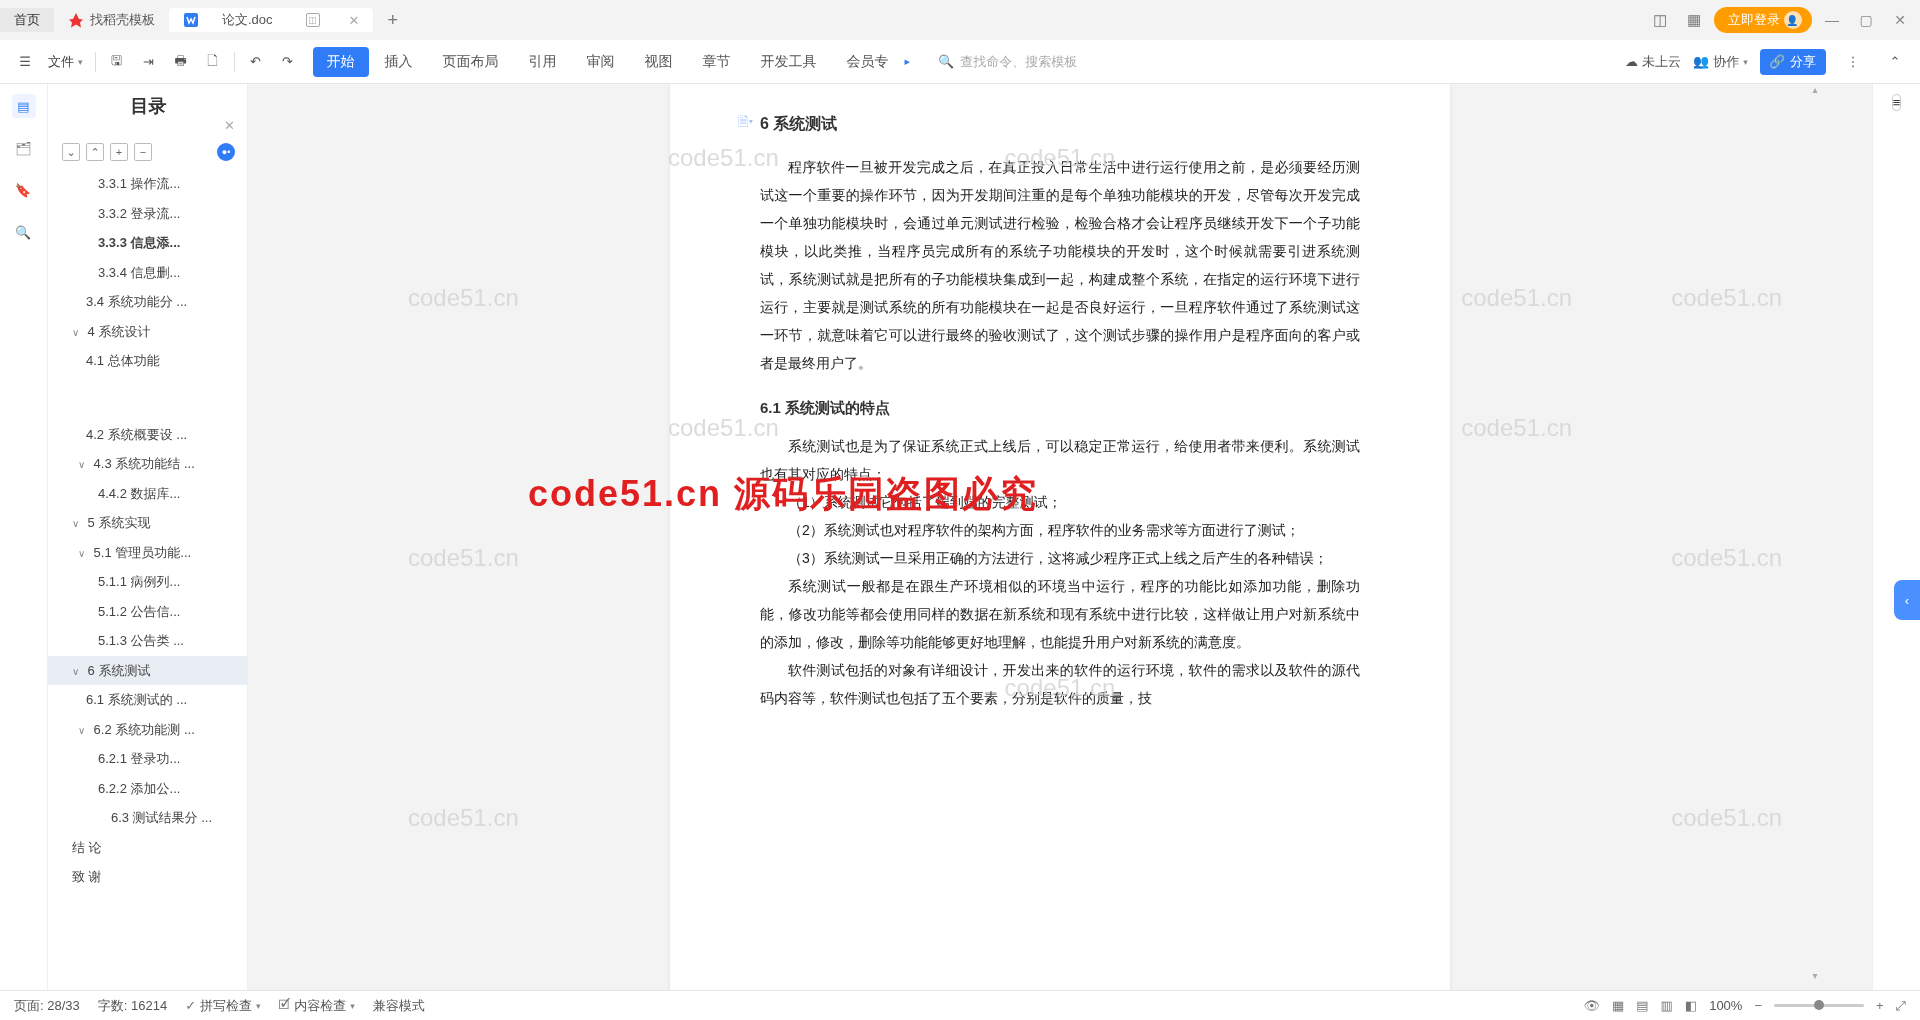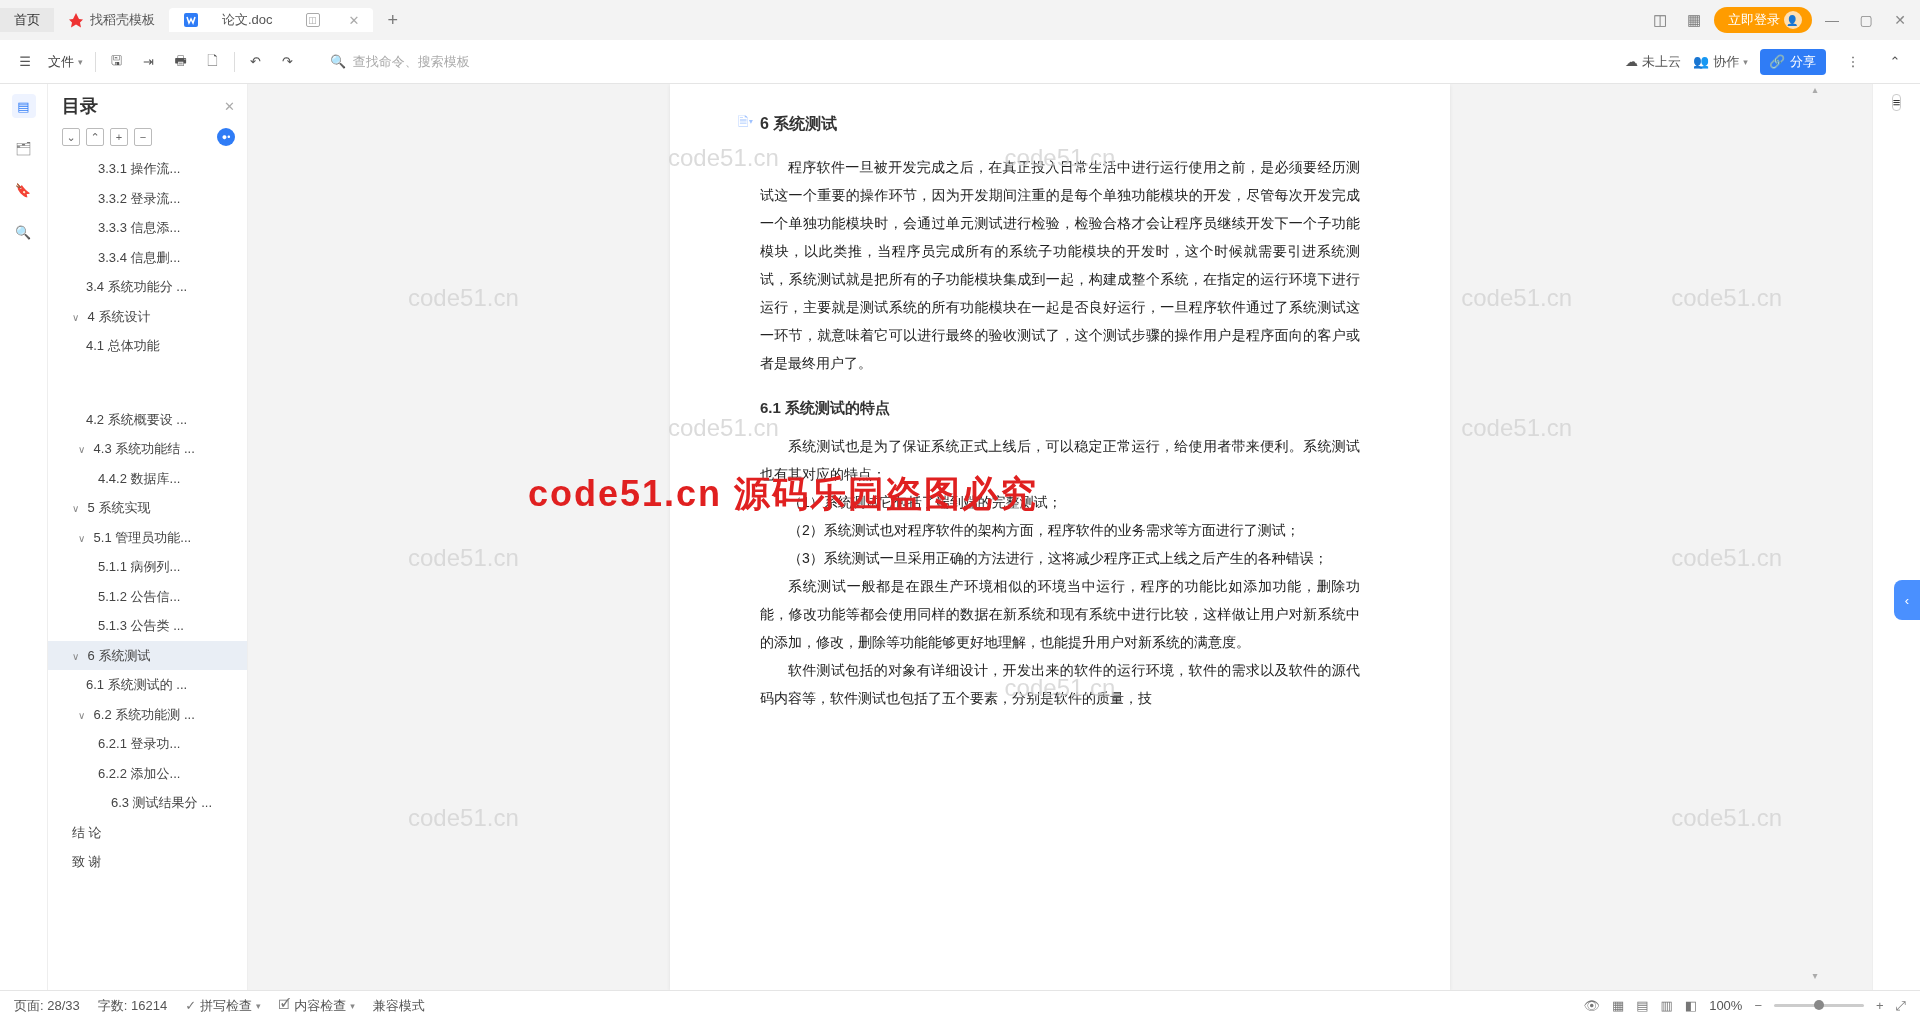--- a/index.html
+++ b/index.html
@@ -26,21 +26,21 @@
 .ribbon .menu-tab.active { background:#2f7cf6; color:#fff; }
 .ribbon .search-box { margin-left:16px; display:flex; align-items:center; color:#aaa; gap:6px; padding:3px 10px; border-radius:4px; }
 .ribbon .right-actions { margin-left:auto; display:flex; align-items:center; gap:12px; }
 .ribbon .ra { display:flex; align-items:center; gap:4px; color:#555; cursor:pointer; font-size:13px; }
 .ribbon .share-btn { background:#2f7cf6; color:#fff; padding:4px 10px; border-radius:4px; display:flex; align-items:center; gap:4px; }
 .main { display:flex; height:calc(100% - 40px - 44px - 30px); }
 .left-rail { width:48px; border-right:1px solid #eee; display:flex; flex-direction:column; align-items:center; padding-top:10px; gap:18px; }
 .left-rail .ri { width:24px; height:24px; display:flex; align-items:center; justify-content:center; color:#777; cursor:pointer; }
 .left-rail .ri.active { background:#eef3ff; color:#2f7cf6; border-radius:4px; }
 .outline-panel { width:200px; border-right:1px solid #eee; display:flex; flex-direction:column; }
-.outline-header { padding:10px 12px 6px 14px; display:flex; align-items:center; }
+.outline-header { padding:10px 12px 6px 14px; display:flex; align-items:center;flex-direction:column; }
 .outline-header h3 { font-size:18px; font-weight:600; color:#333; }
 .outline-header .pclose { margin-left:auto; color:#aaa; cursor:pointer; }
 .outline-tools { padding:4px 12px 8px 14px; display:flex; align-items:center; gap:6px; }
 .ot { width:18px; height:18px; border:1px solid #bbb; border-radius:2px; display:flex; align-items:center; justify-content:center; font-size:11px; color:#666; cursor:pointer; }
 .ot.help { margin-left:auto; border:none; background:#2f7cf6; color:#fff; border-radius:50%; font-size:9px; }
 .outline-list { flex:1; overflow:auto; font-size:13px; color:#444; }
 .oi { padding:5px 10px 5px 14px; white-space:nowrap; overflow:hidden; text-overflow:ellipsis; cursor:pointer; line-height:1.5; }
 .oi.selected { background:#e9eef5; }
 .oi .chev { display:inline-block; width:12px; color:#888; font-size:10px; }
 .doc-area { flex:1; background:#f3f3f3; display:flex; justify-content:center; overflow:auto; position:relative; }
@@ -110,20 +110,32 @@
       <span style="font-size:9px;color:#888">▾</span>
     </div>
   <div class="sep"></div>
   <div class="rb">🖫</div>
   <div class="rb">⇥</div>
   <div class="rb">🖶</div>
   <div class="rb">🗋</div>
   <div class="sep"></div>
   <div class="rb">↶</div>
   <div class="rb">↷</div>
+  <div class="menu-tabs">
+    <div class="menu-tab active">开始</div>
+    <div class="menu-tab">插入</div>
+    <div class="menu-tab">页面布局</div>
+    <div class="menu-tab">引用</div>
+    <div class="menu-tab">审阅</div>
+    <div class="menu-tab">视图</div>
+    <div class="menu-tab">章节</div>
+    <div class="menu-tab">开发工具</div>
+    <div class="menu-tab">会员专</div>
+    <span style="color:#2f7cf6;font-size:11px;align-self:center">▸</span>
+  </div>
   <div class="search-box">
     <span>🔍</span>
     <span>查找命令、搜索模板</span>
   </div>
   <div class="right-actions">
     <div class="ra">
         <span>☁</span>
         <span>未上云</span>
       </div>
     <div class="ra">
@@ -156,21 +168,21 @@
     <div class="outline-tools">
       <span class="ot">⌄</span>
       <span class="ot">⌃</span>
       <span class="ot">+</span>
       <span class="ot">−</span>
       <span class="ot help">●•</span>
     </div>
     <div class="outline-list" id="outline-list">
         <div class="oi" style="padding-left: 50px;">3.3.1  操作流...</div>
         <div class="oi" style="padding-left: 50px;">3.3.2  登录流...</div>
-        <div class="oi" style="padding-left: 50px;">3.3.3  信息添...</div>
+        <div class="oi" style="padding-left: 50px; font-weight: bold;">3.3.3  信息添...</div>
         <div class="oi" style="padding-left: 50px;">3.3.4  信息删...</div>
         <div class="oi" style="padding-left: 38px;">3.4  系统功能分 ...</div>
         <div class="oi" style="padding-left: 24px;"><span class="chev">∨</span> 4  系统设计</div>
         <div class="oi" style="padding-left: 38px;">4.1  总体功能</div>
         <div class="oi" style="padding-left: 38px; margin-top: 44px;">4.2  系统概要设 ...</div>
         <div class="oi" style="padding-left: 30px;"><span class="chev">∨</span> 4.3  系统功能结 ...</div>
         <div class="oi" style="padding-left: 50px;">4.4.2  数据库...</div>
         <div class="oi" style="padding-left: 24px;"><span class="chev">∨</span> 5  系统实现</div>
         <div class="oi" style="padding-left: 30px;"><span class="chev">∨</span> 5.1  管理员功能...</div>
         <div class="oi" style="padding-left: 50px;">5.1.1  病例列...</div>

